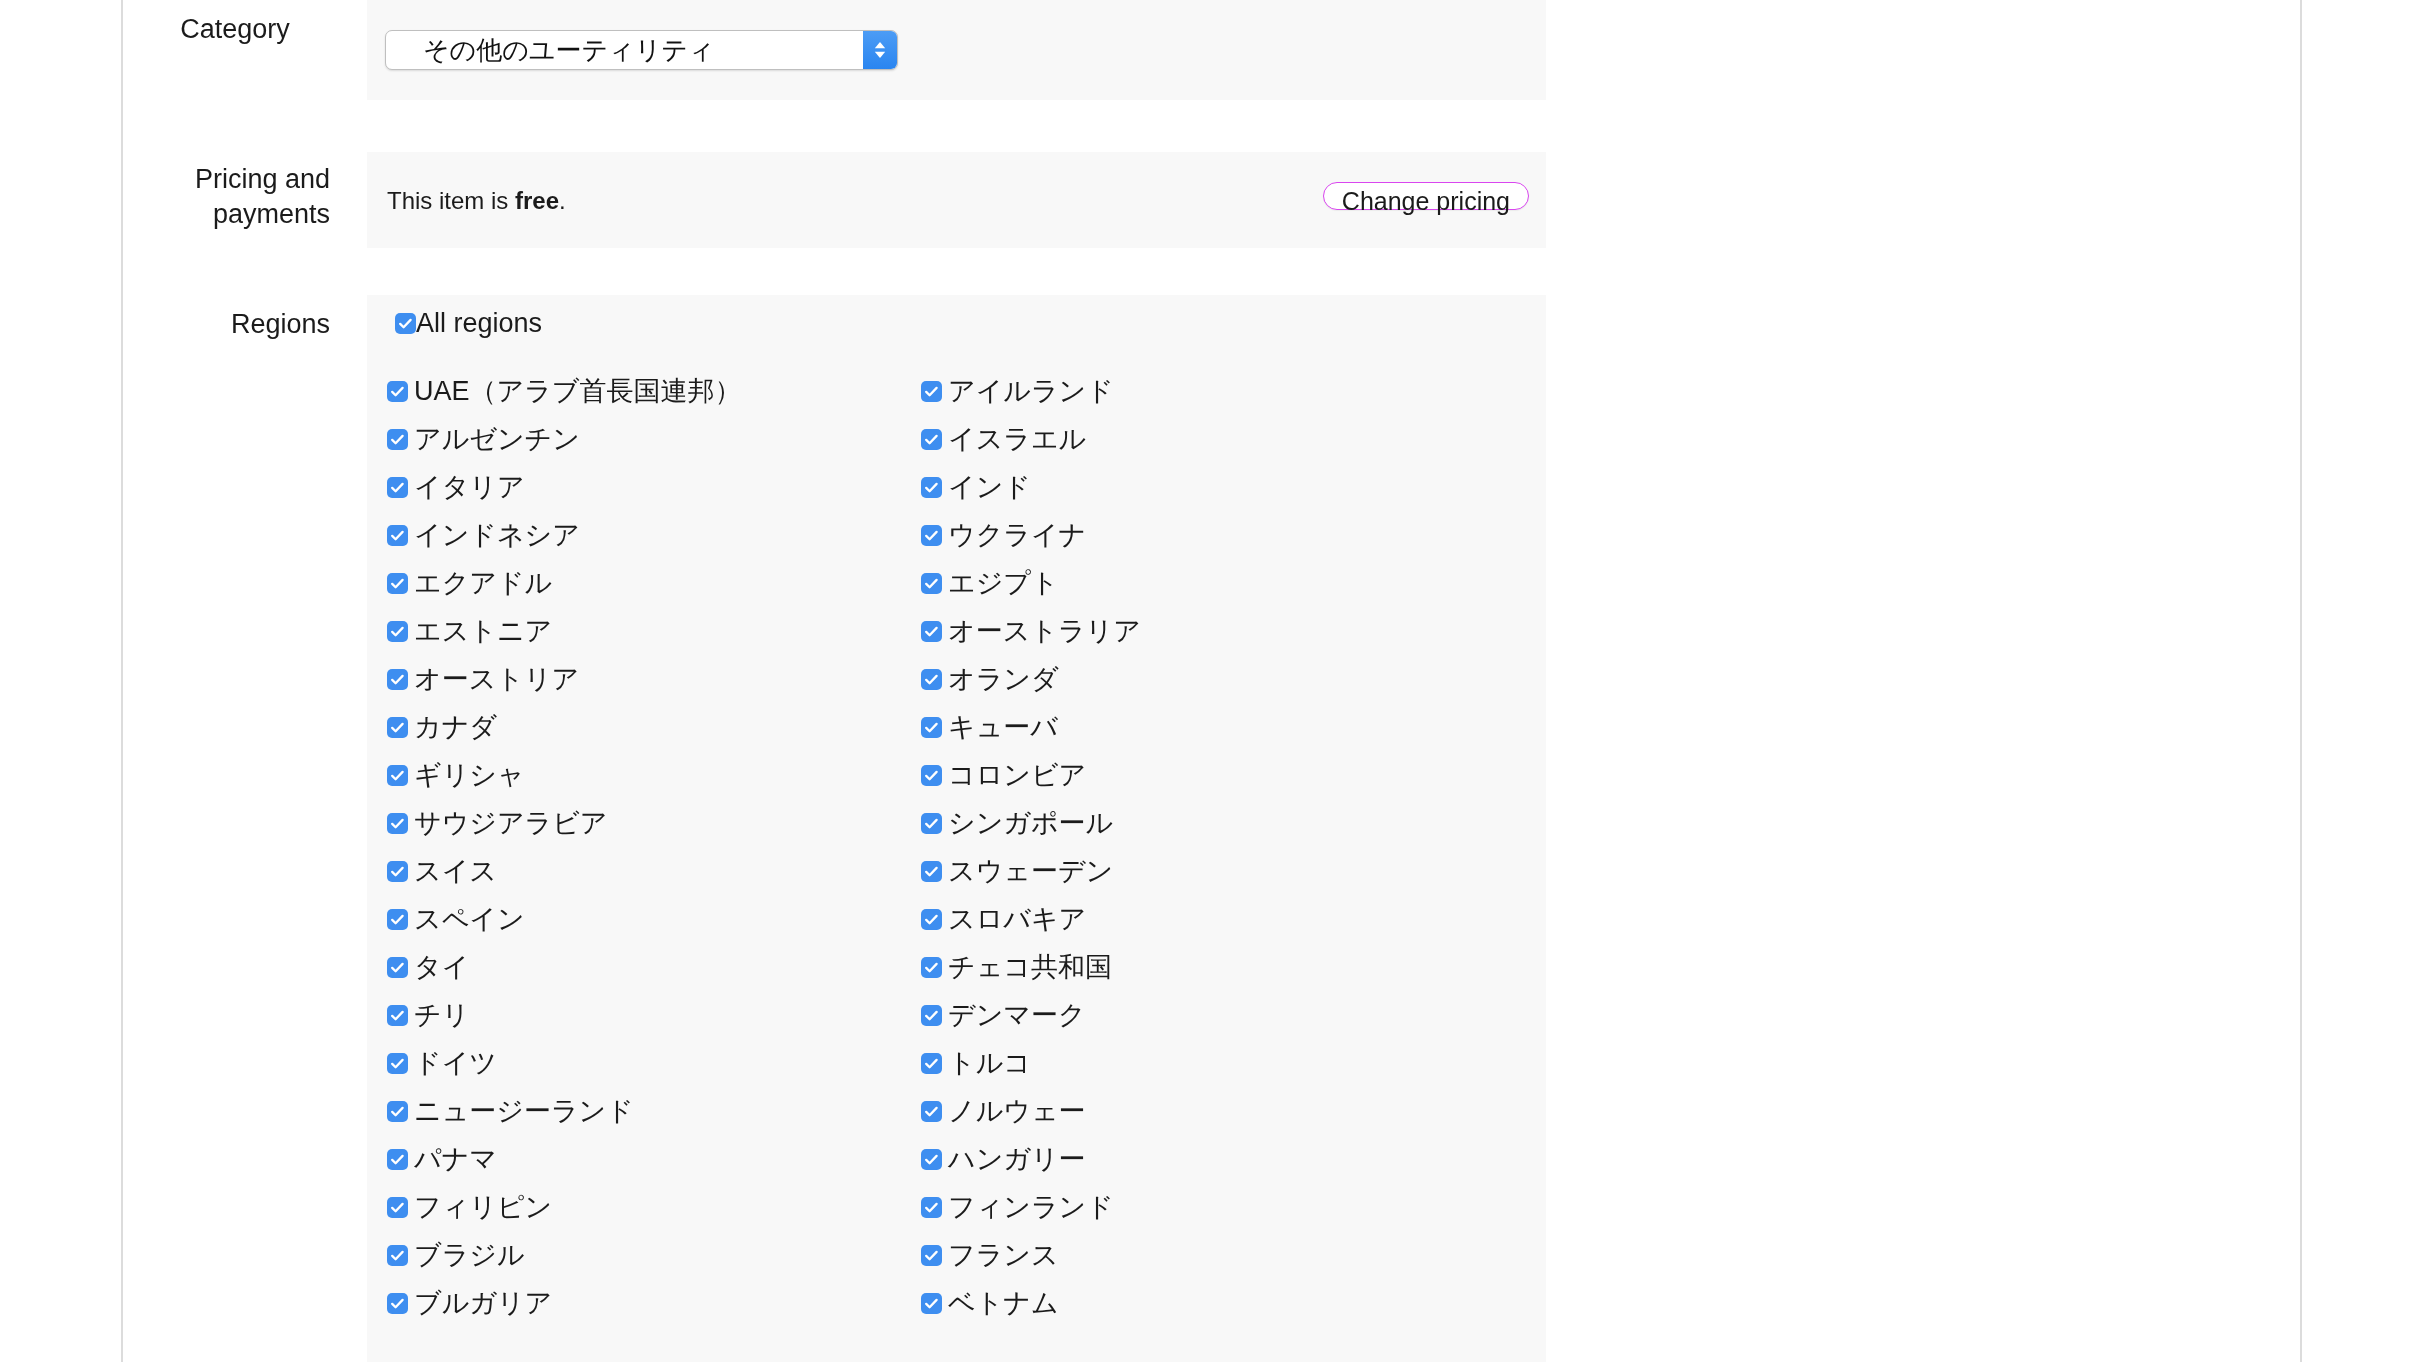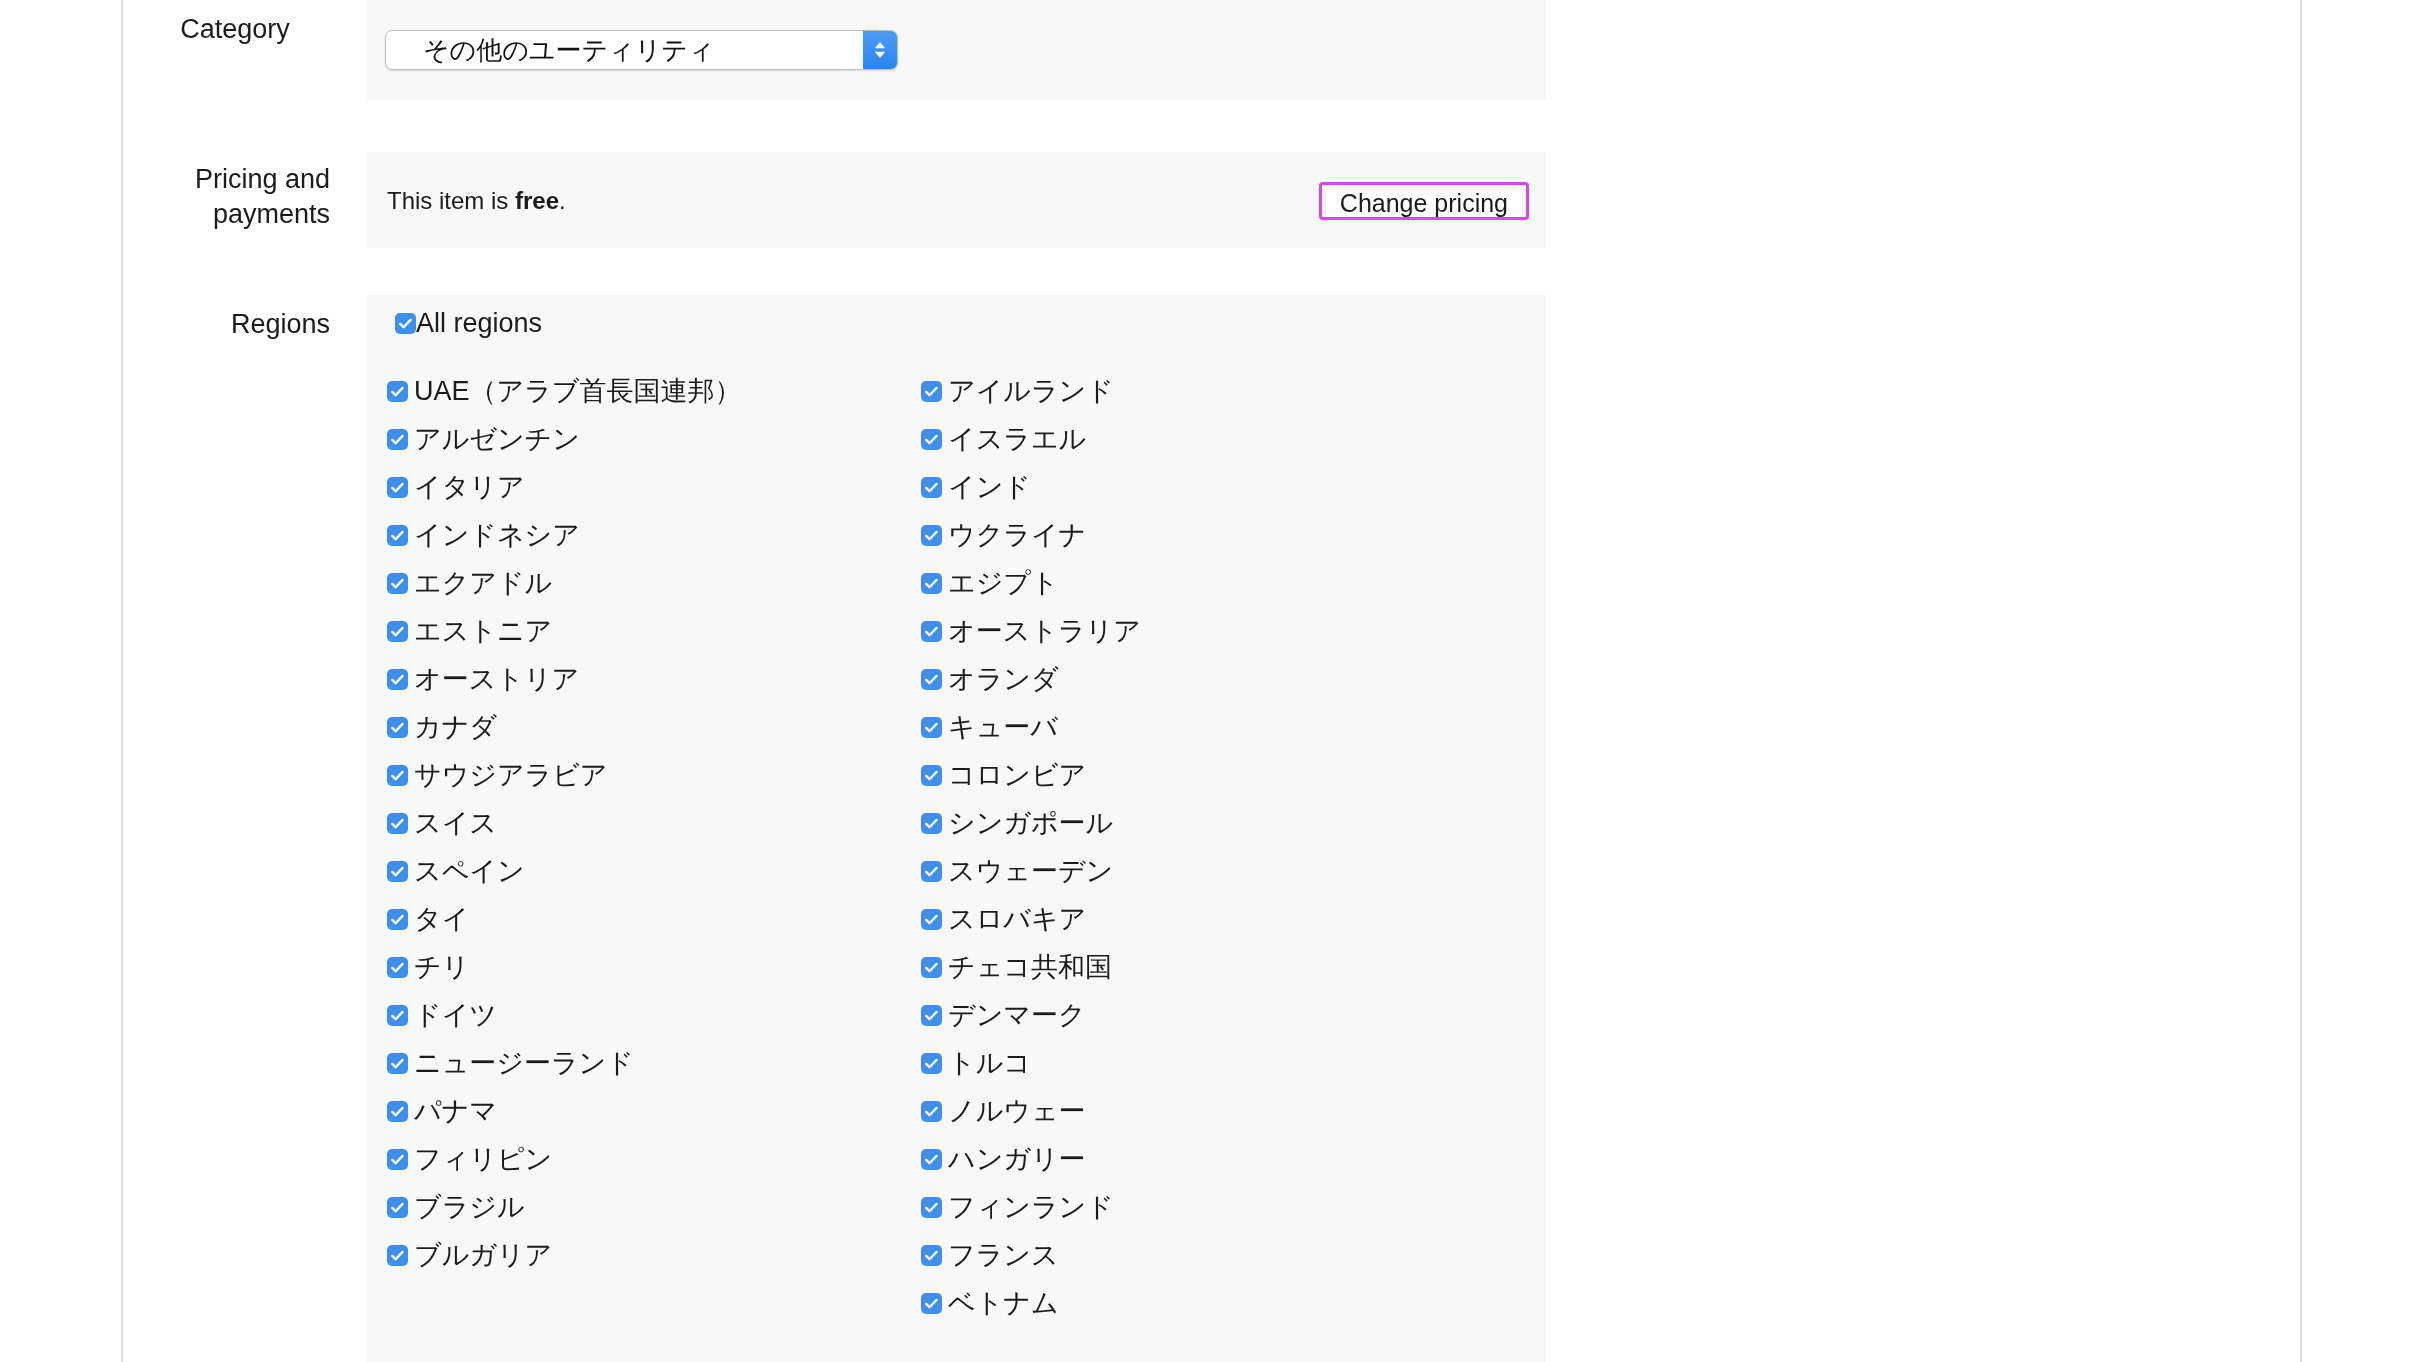--- a/index.html
+++ b/index.html
@@ -125,26 +125,26 @@
     font-size: 24px;
     color: #1b1b1b;
     white-space: nowrap;
   }
   .pricing-text b { font-weight: 700; }
 
   .btn {
     position: absolute;
     right: 17px;
     top: 30px;
-    height: 38px;
+    height: 28px;
     padding: 0 18px;
     box-sizing: border-box;
     background: #ffffff;
-    border: 3px solid #d946ef;
-    border-radius: 4px;
+    border: 1px solid #d946ef;
+    border-radius: 15px;
     font-family: "Liberation Sans", "DejaVu Sans", sans-serif;
     font-size: 25px;
     line-height: 36px;
     color: #1b1b1b;
     white-space: nowrap;
     box-shadow: 0 1px 1px rgba(0,0,0,0.05);
     cursor: pointer;
   }
 
   
@@ -336,20 +336,28 @@
                     </svg>
                   </span>
                   <span class="cb-label">カナダ</span>
                 </div>
                 <div class="region-item">
                   <span class="cb">
                     <svg viewBox="0 0 17 17" aria-hidden="true">
                       <path d="M3.2 8.9 L6.6 12.3 L13.6 4.9" stroke="#ffffff" stroke-width="2.3" fill="none" stroke-linecap="round" stroke-linejoin="round"></path>
                     </svg>
                   </span>
+                  <span class="cb-label">ギリシャ</span>
+                </div>
+                <div class="region-item">
+                  <span class="cb">
+                    <svg viewBox="0 0 17 17" aria-hidden="true">
+                      <path d="M3.2 8.9 L6.6 12.3 L13.6 4.9" stroke="#ffffff" stroke-width="2.3" fill="none" stroke-linecap="round" stroke-linejoin="round"></path>
+                    </svg>
+                  </span>
                   <span class="cb-label">サウジアラビア</span>
                 </div>
                 <div class="region-item">
                   <span class="cb">
                     <svg viewBox="0 0 17 17" aria-hidden="true">
                       <path d="M3.2 8.9 L6.6 12.3 L13.6 4.9" stroke="#ffffff" stroke-width="2.3" fill="none" stroke-linecap="round" stroke-linejoin="round"></path>
                     </svg>
                   </span>
                   <span class="cb-label">スイス</span>
                 </div>

